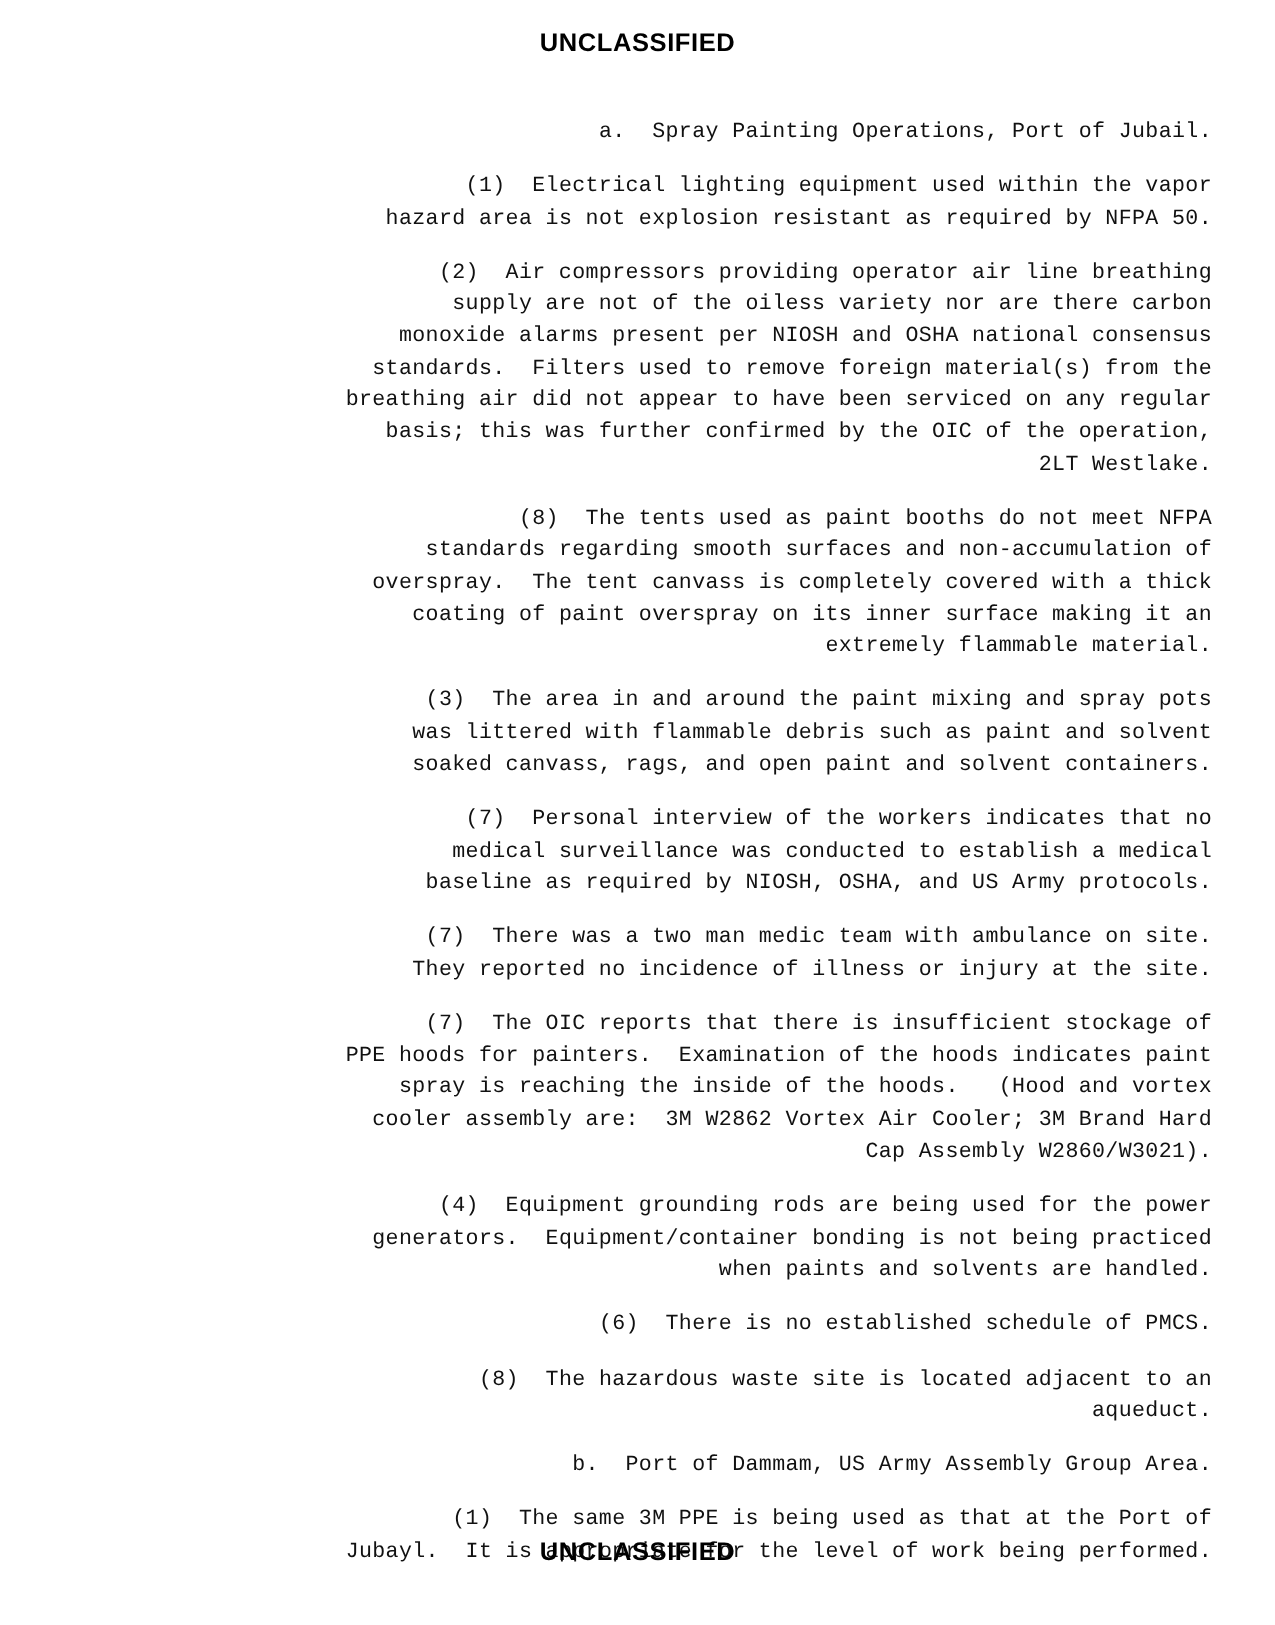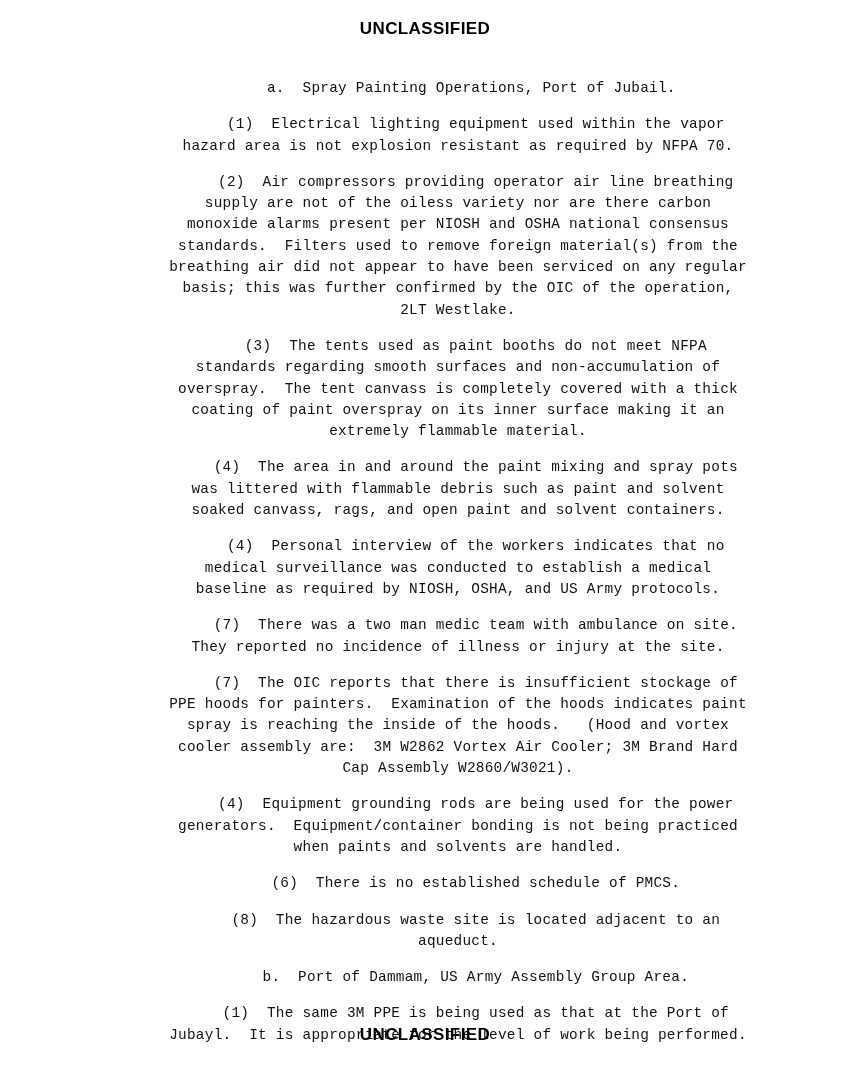--- a/index.html
+++ b/index.html
@@ -41,51 +41,51 @@
     width: 700px;
     font-family: "Liberation Mono", monospace;
     font-size: 14.4px;
     line-height: 21.3px;
     letter-spacing: 0.25px;
     color: #111111;
   }
   .para {
     margin: 0 0 15px 0;
     white-space: pre-wrap;
-    text-align: center;
+    text-align: right;
   }
   .para:last-child { margin-bottom: 0; }
 </style>
 </head>
 <body>
 
 <div class="page">
 
   <div class="classification top">UNCLASSIFIED</div>
 
   <div class="body-text">
     <p class="para">   a.  Spray Painting Operations, Port of Jubail.</p>
     <p class="para">    (1)  Electrical lighting equipment used within the vapor
-hazard area is not explosion resistant as required by NFPA 70.</p>
+hazard area is not explosion resistant as required by NFPA 50.</p>
     <p class="para">    (2)  Air compressors providing operator air line breathing
 supply are not of the oiless variety nor are there carbon
 monoxide alarms present per NIOSH and OSHA national consensus
 standards.  Filters used to remove foreign material(s) from the
 breathing air did not appear to have been serviced on any regular
 basis; this was further confirmed by the OIC of the operation,
 2LT Westlake.</p>
-    <p class="para">    (3)  The tents used as paint booths do not meet NFPA
+    <p class="para">    (8)  The tents used as paint booths do not meet NFPA
 standards regarding smooth surfaces and non-accumulation of
 overspray.  The tent canvass is completely covered with a thick
 coating of paint overspray on its inner surface making it an
 extremely flammable material.</p>
-    <p class="para">    (4)  The area in and around the paint mixing and spray pots
+    <p class="para">    (3)  The area in and around the paint mixing and spray pots
 was littered with flammable debris such as paint and solvent
 soaked canvass, rags, and open paint and solvent containers.</p>
-    <p class="para">    (4)  Personal interview of the workers indicates that no
+    <p class="para">    (7)  Personal interview of the workers indicates that no
 medical surveillance was conducted to establish a medical
 baseline as required by NIOSH, OSHA, and US Army protocols.</p>
     <p class="para">    (7)  There was a two man medic team with ambulance on site.
 They reported no incidence of illness or injury at the site.</p>
     <p class="para">    (7)  The OIC reports that there is insufficient stockage of
 PPE hoods for painters.  Examination of the hoods indicates paint
 spray is reaching the inside of the hoods.   (Hood and vortex
 cooler assembly are:  3M W2862 Vortex Air Cooler; 3M Brand Hard
 Cap Assembly W2860/W3021).</p>
     <p class="para">    (4)  Equipment grounding rods are being used for the power

